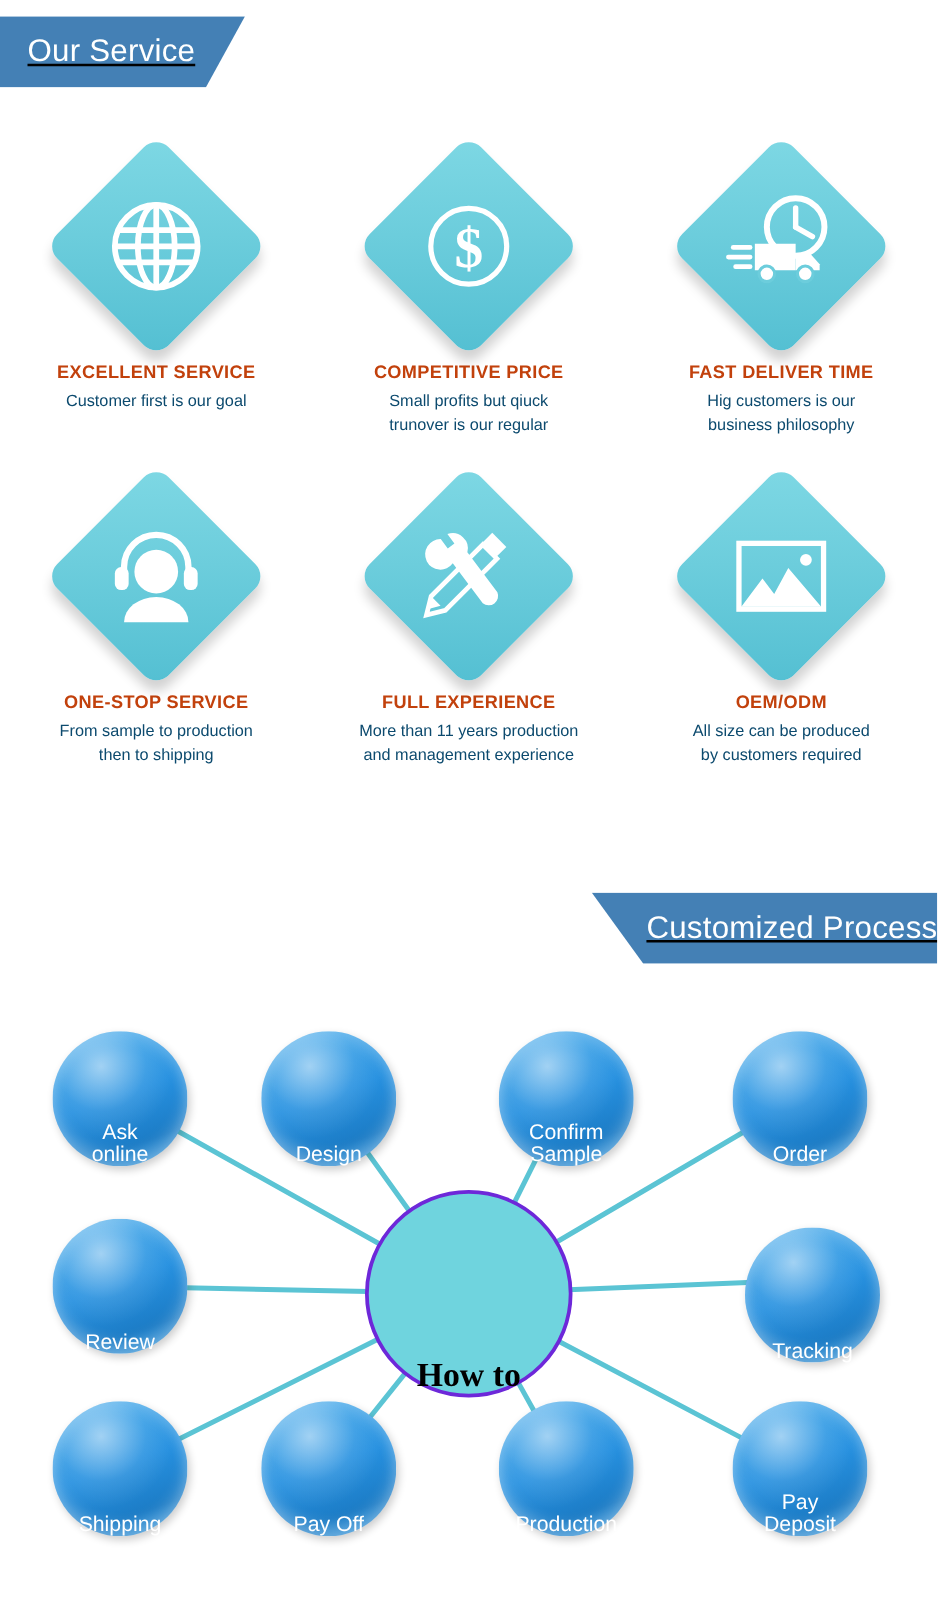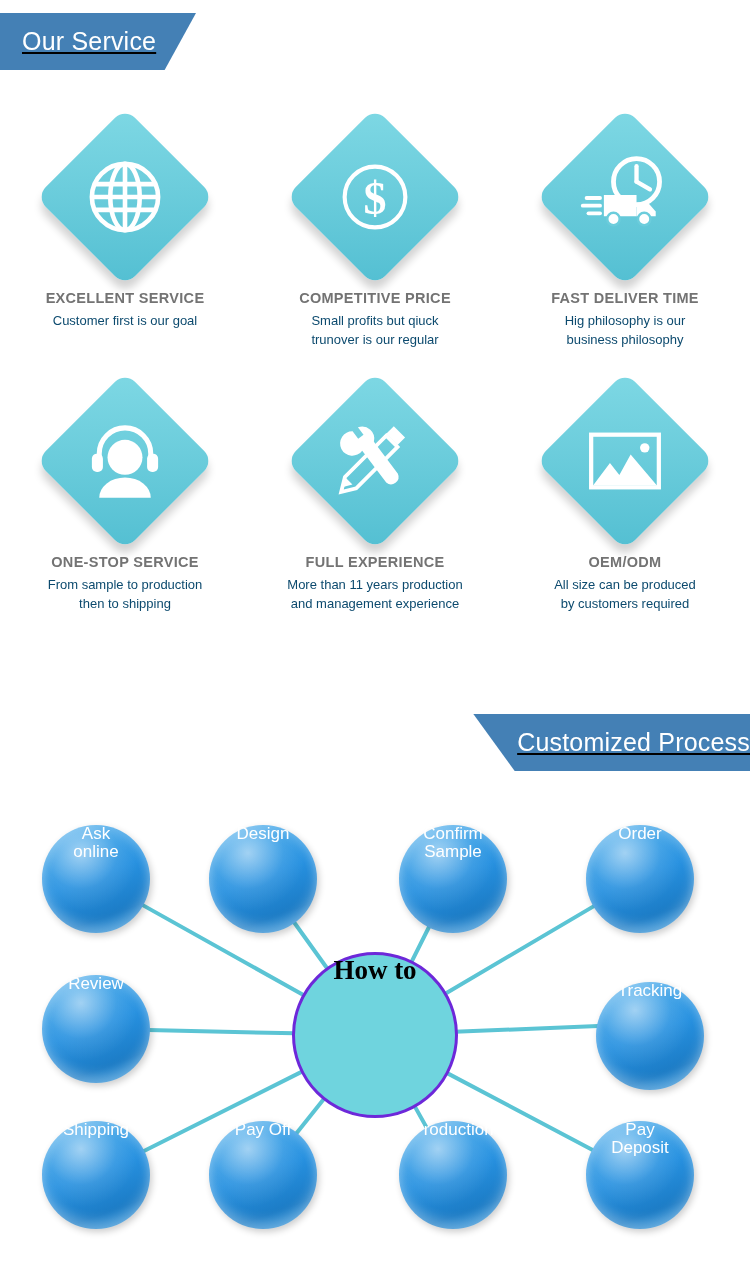--- a/index.html
+++ b/index.html
@@ -69,21 +69,21 @@
     position:absolute;
     width:100px;height:100px;
     left:39px;top:39px;
     display:flex;align-items:center;justify-content:center;
     z-index:2;
   }
   .diamond-icon svg{display:block;}
   .card-title{
     font-size:14.5px;
     font-weight:bold;
-    color:#737373;
+    color:#c2410c;
     letter-spacing:.3px;
     margin-top:4px;
     text-align:center;
   }
   .card-desc{
     font-size:13px;
     color:#0c4a6e;
     line-height:1.45;
     text-align:center;
     margin-top:6px;
@@ -92,21 +92,21 @@
 
   
   #process-diagram{
     position:absolute;
     left:0;top:790px;width:750px;height:489px;
   }
   #process-svg{position:absolute;left:0;top:0;}
   .node{
     position:absolute;
     border-radius:50%;
-    display:flex;align-items:flex-start;justify-content:center;
+    display:flex;align-items:flex-end;justify-content:center;
     text-align:center;
     color:#ffffff;
     font-size:17px;
     line-height:1.06;
     box-sizing:border-box;
     z-index:3;
   }
   .node-outer{
     width:108px;height:108px;
     background:
@@ -192,21 +192,21 @@
           <g stroke="#ffffff" stroke-width="4" stroke-linecap="round">
             <line x1="10" y1="51" x2="24" y2="51"></line>
             <line x1="6" y1="59" x2="24" y2="59"></line>
             <line x1="12" y1="67" x2="24" y2="67"></line>
           </g>
         </svg>
       </div>
     </div>
     <div class="card-title">FAST DELIVER TIME</div>
     <div class="card-desc">
-      <div>Hig philosophy is our</div>
+      <div>Hig customers is our</div>
       <div>business philosophy</div>
     </div>
   </div>
 
   <div class="service-card">
     <div class="diamond-wrap">
       <div class="diamond"></div>
       <div class="diamond-icon">
         <svg width="92" height="92" viewBox="0 0 100 100">
           <path d="M22 48 v-6 a28 28 0 0 1 56 0 v6" fill="none" stroke="#ffffff" stroke-width="5.5"></path>

